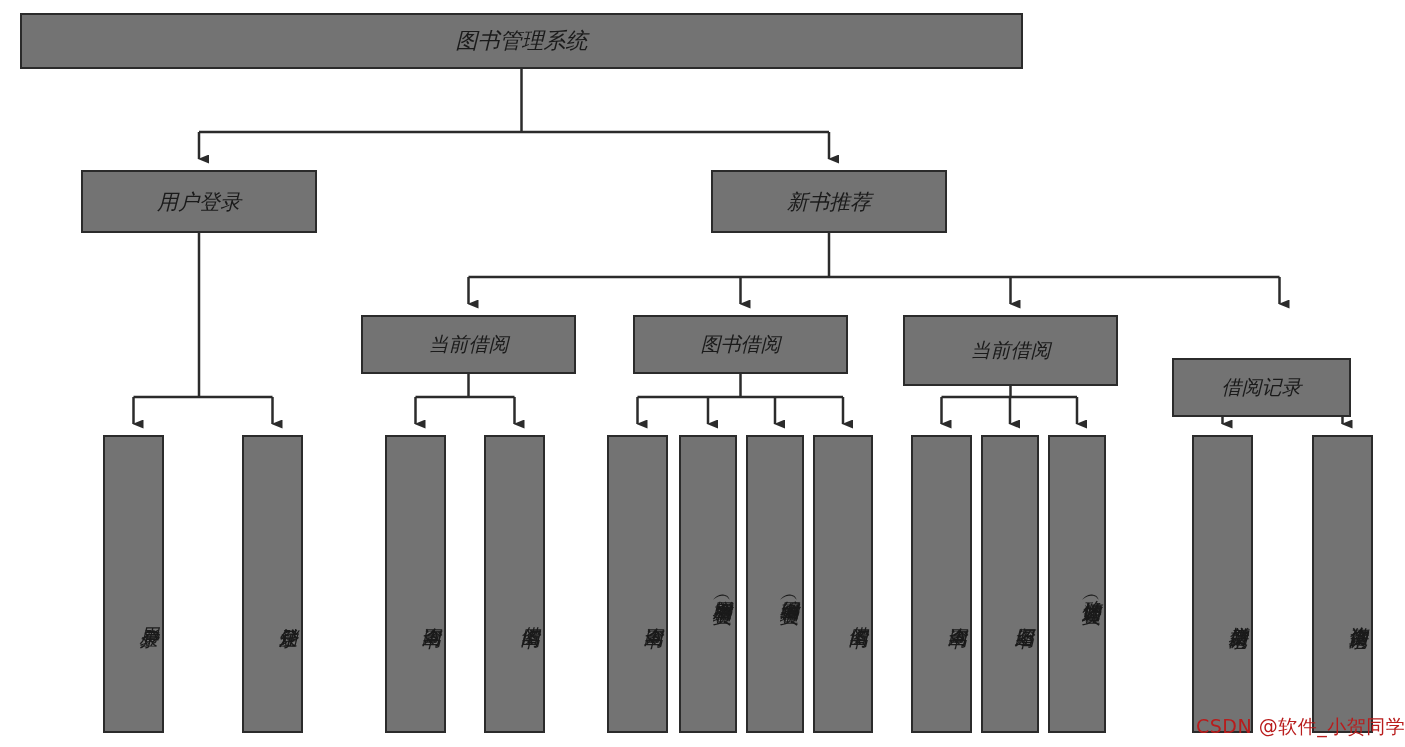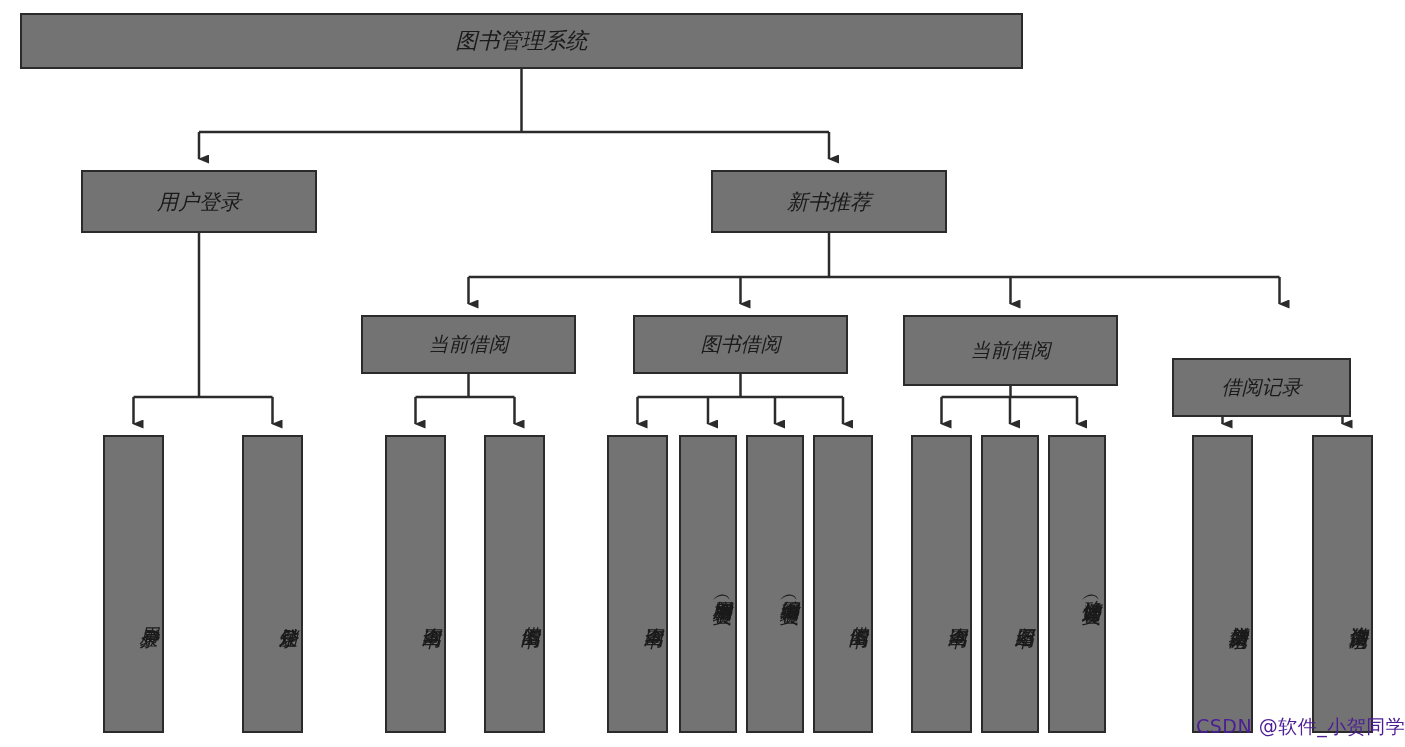--- a/index.html
+++ b/index.html
@@ -64,21 +64,21 @@
     position: absolute;
     left: 0;
     top: 0;
     width: 1405px;
     height: 747px;
     pointer-events: none;
   }
   .watermark {
     position: absolute;
     font-size: 19px;
-    color: #4c1d95;
+    color: #b91c1c;
     white-space: nowrap;
     letter-spacing: 0.5px;
   }
 </style>
 </head>
 <body>
 
 <div id="canvas">
 
   <svg class="edges" viewBox="0 0 1405 747">

